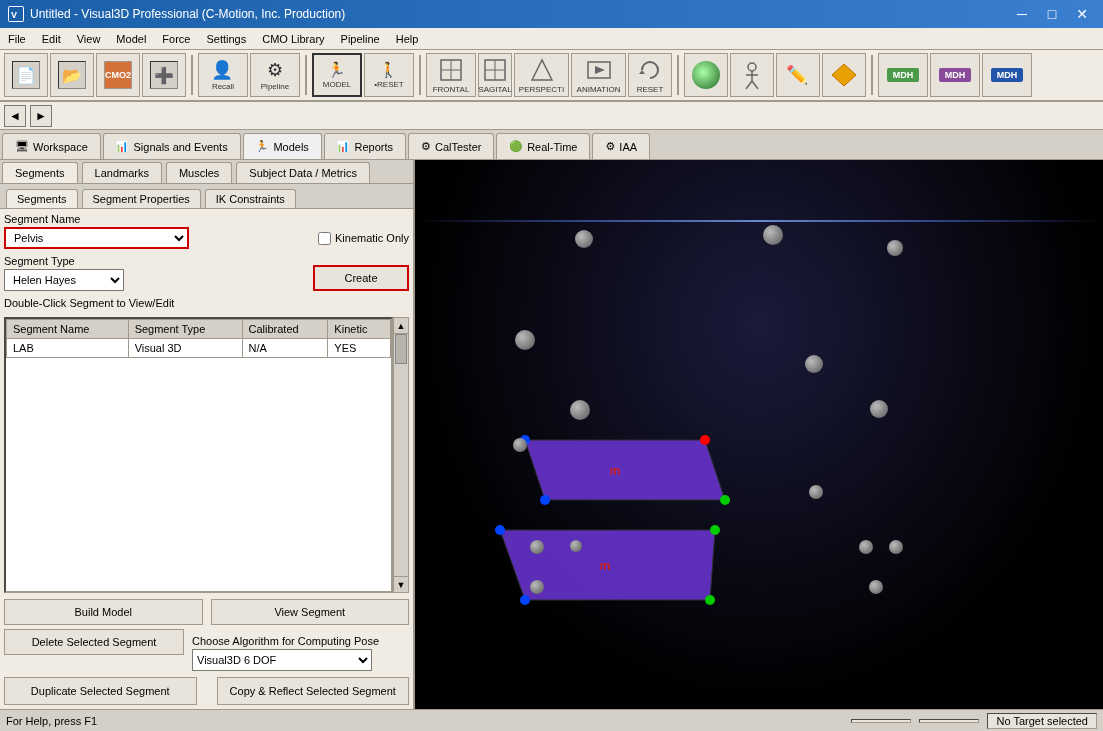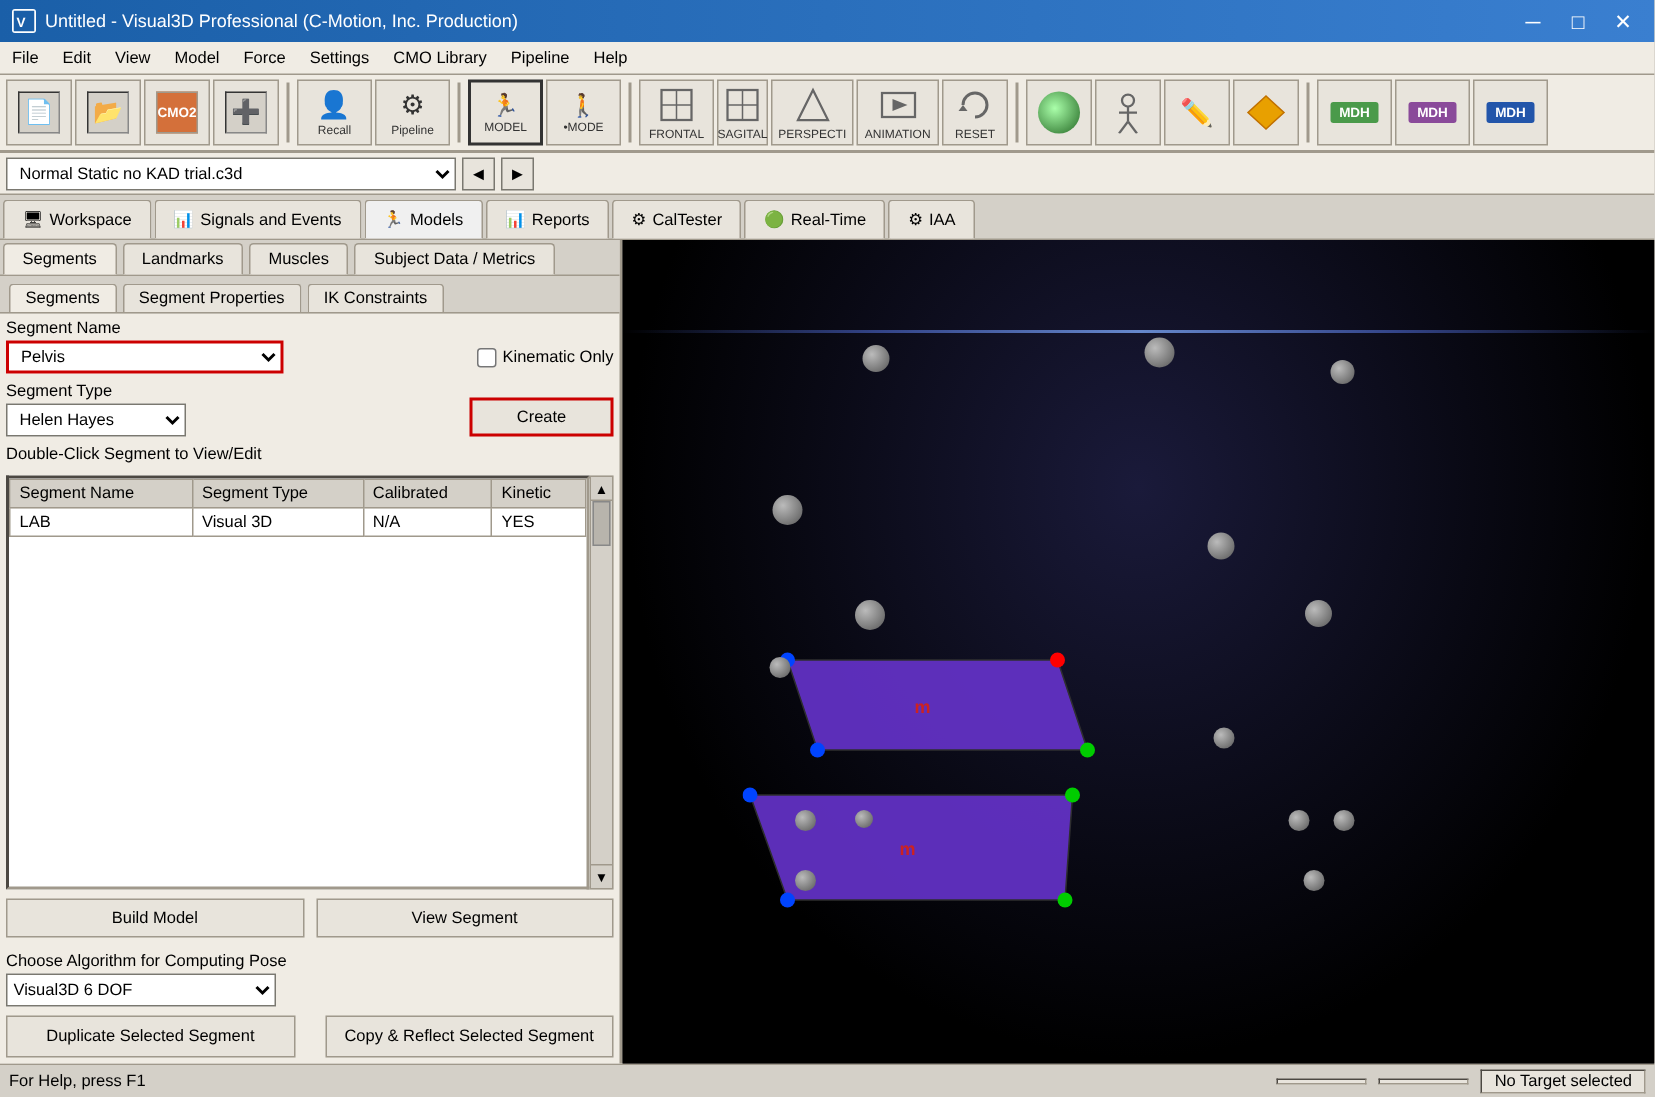--- a/index.html
+++ b/index.html
@@ -151,21 +151,21 @@
     <div class="toolbar-icon-label">Pipeline</div>
   </button>
   <div class="toolbar-sep"></div>
 
   <button class="toolbar-btn" style="width:50px;border:2px solid #333;">
     <div style="font-size:15px;">🏃</div>
     <div class="toolbar-icon-label">MODEL</div>
   </button>
   <button class="toolbar-btn" style="width:50px;">
     <div style="font-size:15px;">🚶</div>
-    <div class="toolbar-icon-label">•MODE</div>
+    <div class="toolbar-icon-label">•RESET</div>
   </button>
   <div class="toolbar-sep"></div>
 
   <button class="toolbar-btn" style="width:50px;">
     <svg width="28" height="28">
         <rect x="4" y="4" width="20" height="20" fill="none" stroke="#666" stroke-width="1.5"></rect>
         <line x1="14" y1="4" x2="14" y2="24" stroke="#666" stroke-width="1"></line>
         <line x1="4" y1="14" x2="24" y2="14" stroke="#666" stroke-width="1"></line>
       </svg>
     <div class="toolbar-icon-label">FRONTAL</div>
@@ -227,23 +227,20 @@
   </div>
   <div class="mdh-btn">
     <div class="mdh-inner2">MDH</div>
   </div>
   <div class="mdh-btn">
     <div style="background:#2255aa;color:white;font-size:9px;font-weight:bold;padding:2px 6px;border-radius:2px;">MDH</div>
   </div>
 </div>
 
 <div class="file-bar">
-  <select class="file-select">
-    <option>Normal Static no KAD trial.c3d</option>
-  </select>
   <div class="file-btn">◄</div>
   <div class="file-btn">►</div>
 </div>
 
 <div class="tabbar">
   <div class="tab">
     <span>🖥</span>
     <span>Workspace</span>
   </div>
   <div class="tab">
@@ -363,20 +360,23 @@
       <div class="btn-row" style="margin-top:6px;">
         <button class="panel-btn">
           <span>Build Model</span>
         </button>
         <button class="panel-btn">
           <span>View Segment</span>
         </button>
       </div>
 
       <div style="display:flex; align-items:flex-start; gap:8px; margin-top:4px;">
+        <button class="panel-btn" style="width:180px; flex:0 0 180px;">
+          <span>Delete Selected Segment</span>
+        </button>
         <div class="algo-section">
           <div class="algo-label">Choose Algorithm for Computing Pose</div>
           <select class="algo-select">
             <option>Visual3D 6 DOF</option>
           </select>
         </div>
       </div>
 
       <div class="bottom-btn-row" style="margin-top:6px;">
         <button class="bottom-btn">

